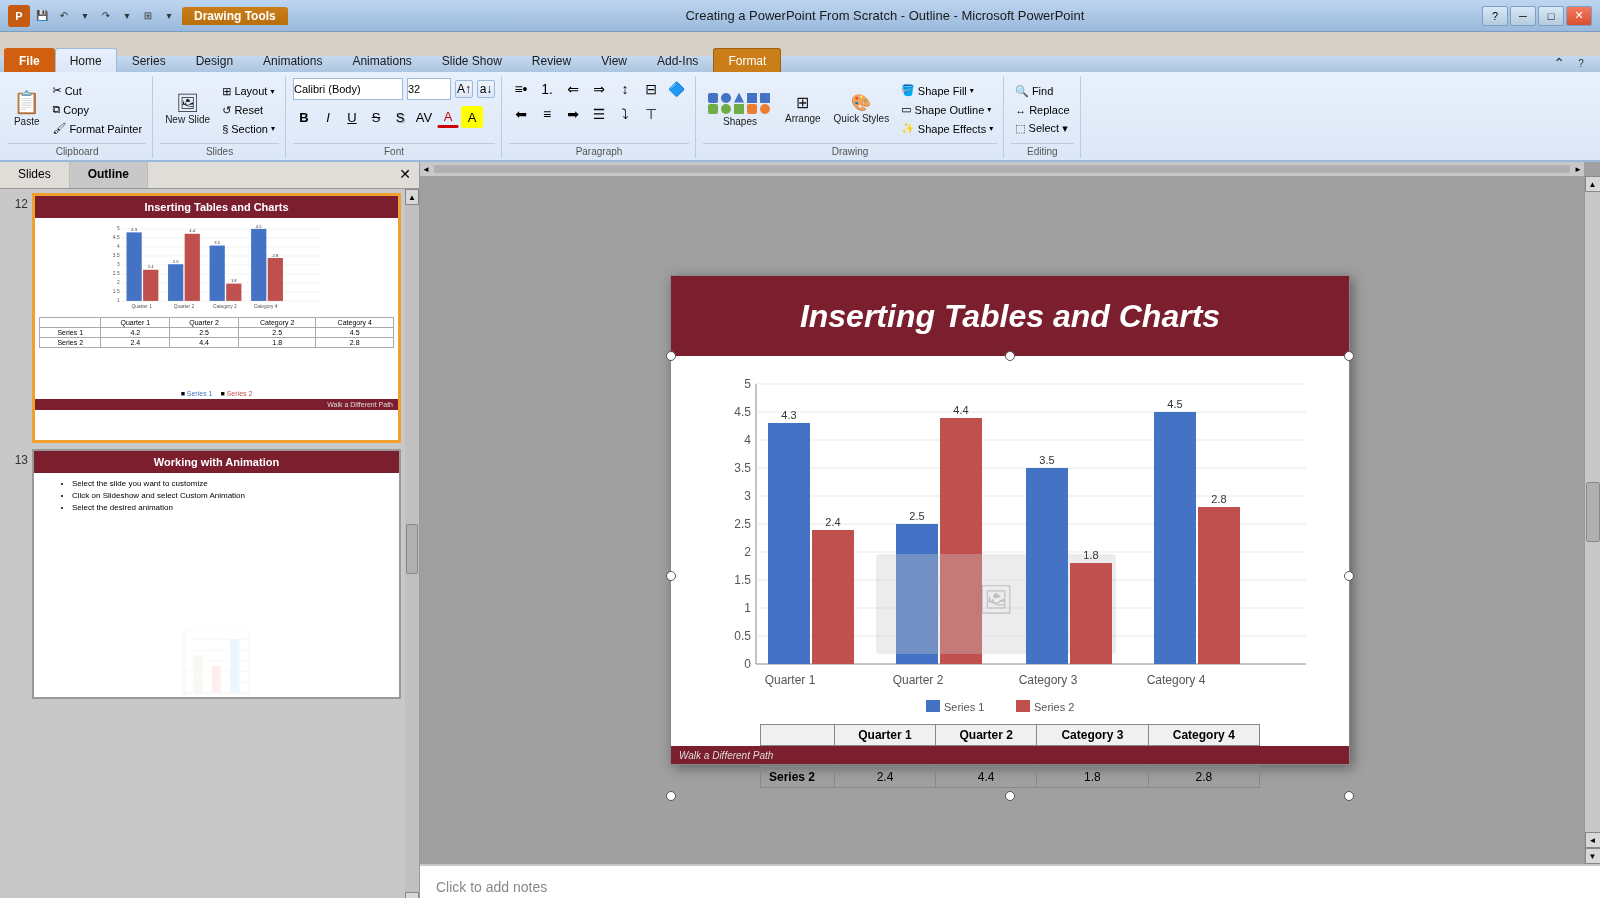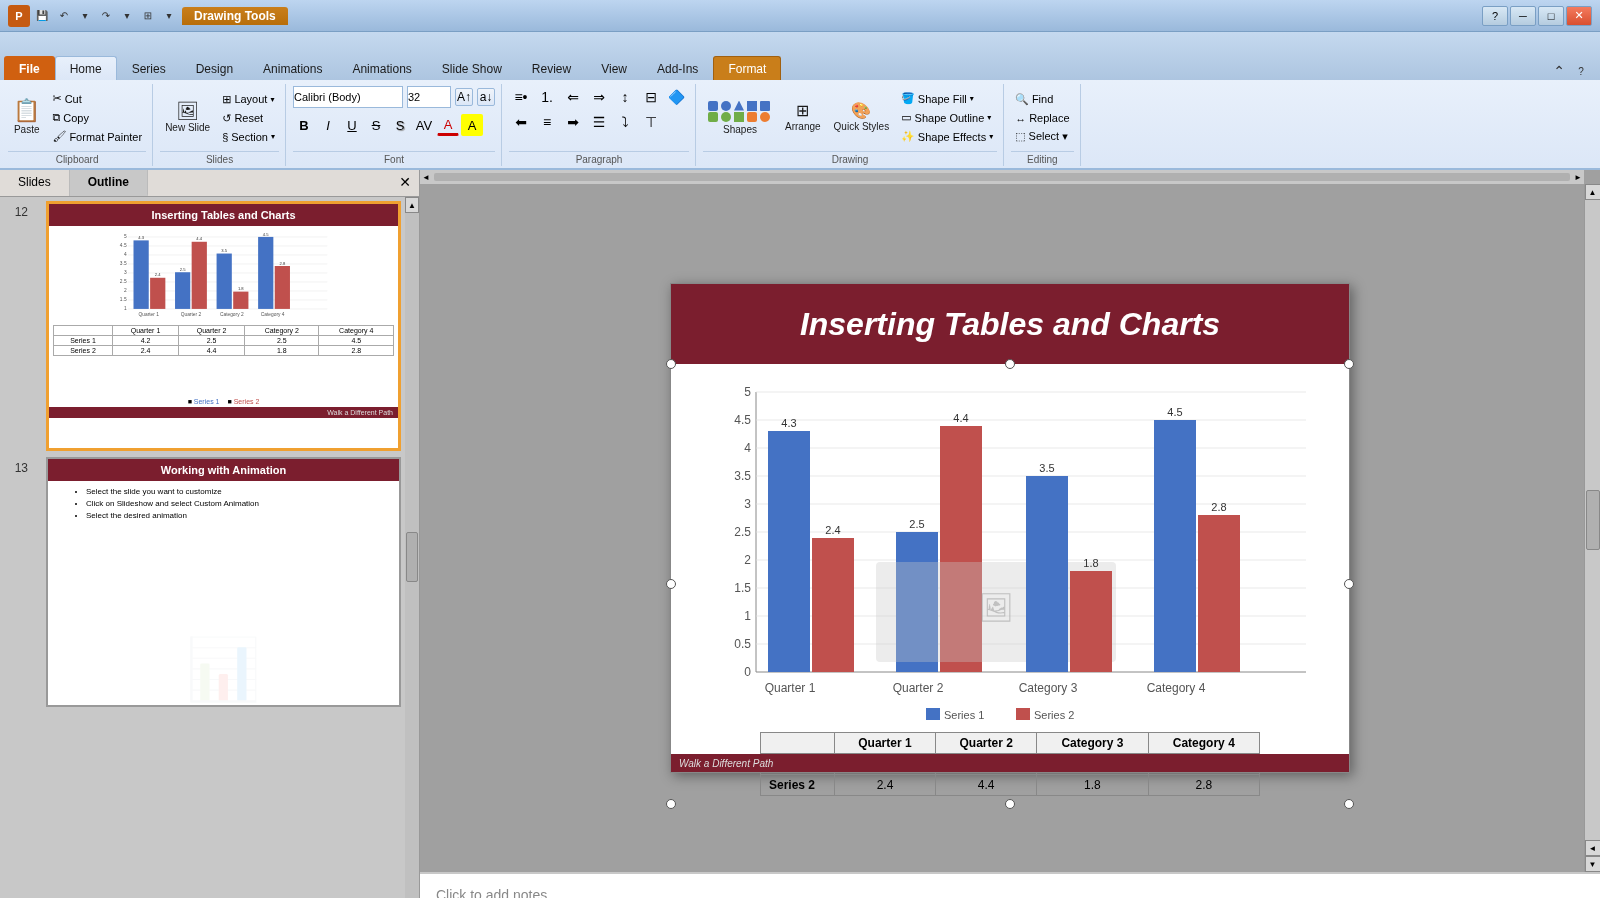--- a/index.html
+++ b/index.html
@@ -28,23 +28,24 @@
     
     #ribbon {
       background: linear-gradient(to bottom, #e8f0fb 0%, #dce7f7 100%);
       border-bottom: 2px solid #9ab9db;
     }
 
     
     #ribbon-tabs {
       display: flex;
       align-items: flex-end;
-      height: 48px;
+      height: 16px;
       padding: 0 4px;
       background: linear-gradient(to bottom, #c5d9ef, #adc5e0);
+      margin-top: 24px;
     }
     .ribbon-tab {
       padding: 4px 14px;
       font-size: 12px;
       cursor: pointer;
       border: 1px solid transparent;
       border-bottom: none;
       border-radius: 3px 3px 0 0;
       color: #1a1a1a;
       height: 24px;
@@ -143,21 +144,21 @@
       border-right: 1px solid #bbb;
     }
     .panel-tab.active {
       background: #c8c8c8;
       border-bottom: 2px solid #c8c8c8;
       font-weight: bold;
     }
     .panel-close { margin-left: auto; padding: 4px 8px; cursor: pointer; font-size: 14px; }
     .panel-scroll { flex: 1; overflow-y: auto; padding: 4px; display: flex; flex-direction: column; gap: 6px; position: relative; }
 
-    .slide-thumb-row { display: flex; gap: 18px; align-items: flex-start; }
+    .slide-thumb-row { display: flex; gap: 4px; align-items: flex-start; }
     .slide-num { font-size: 12px; color: #333; width: 24px; text-align: right; padding-top: 4px; }
     .slide-thumb {
       flex: 1;
       border: 2px solid #999;
       background: white;
       cursor: pointer;
       overflow: hidden;
       position: relative;
     }
     .slide-thumb.selected { border-color: #f0a030; border-width: 3px; }
@@ -261,20 +262,21 @@
       <div class="qa-btn">💾</div>
       <div class="qa-btn">↶</div>
       <div class="qa-btn">▾</div>
       <div class="qa-btn">↷</div>
       <div class="qa-btn">▾</div>
       <div class="qa-btn">⊞</div>
       <div class="qa-btn">▾</div>
     </div>
     <div class="drawing-tools-tab">Drawing Tools</div>
   </div>
+  <div class="title">Creating a PowerPoint From Scratch - Outline - Microsoft PowerPoint</div>
   <div class="window-controls">
     <div class="win-btn">?</div>
     <div class="win-btn">─</div>
     <div class="win-btn">□</div>
     <div class="win-btn close">✕</div>
   </div>
 </div>
 
 <div id="ribbon">
 

